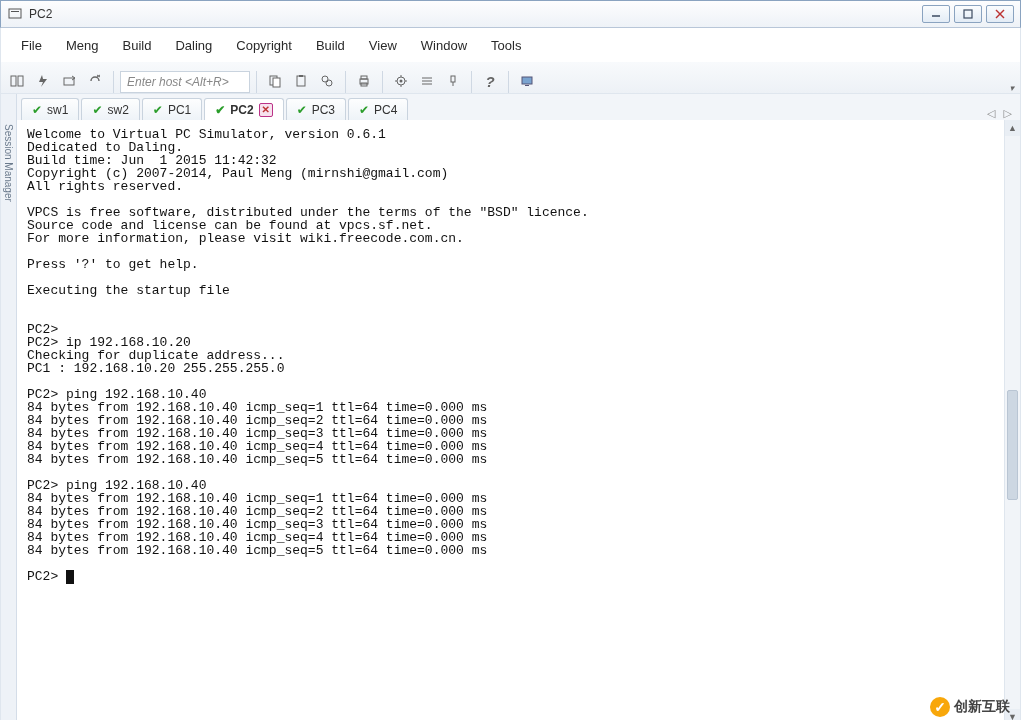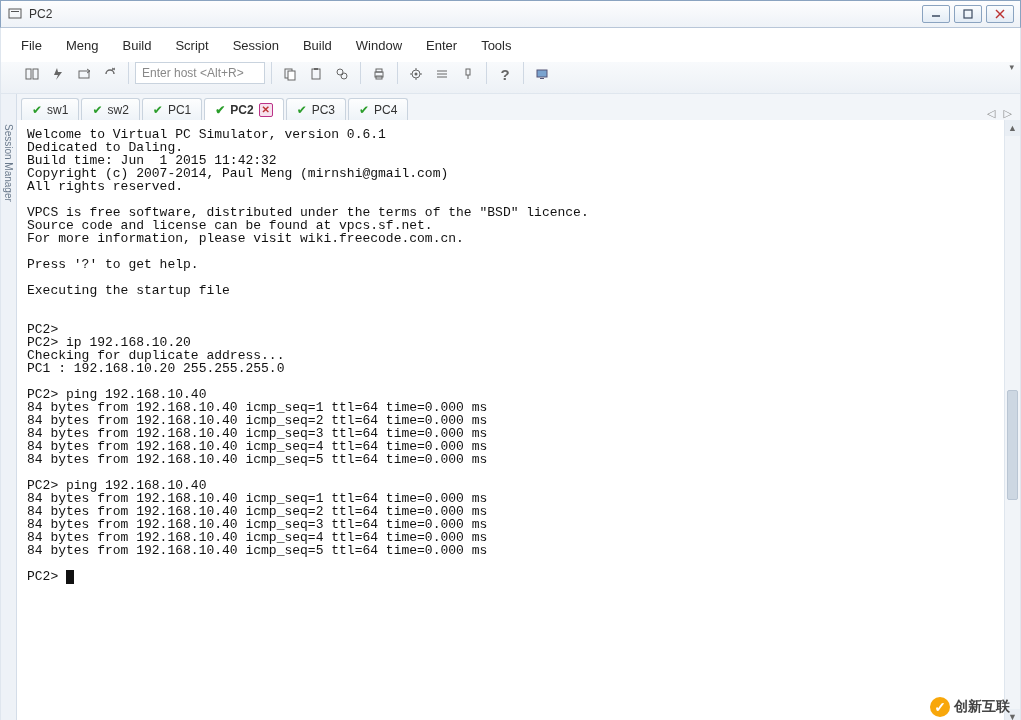--- a/index.html
+++ b/index.html
@@ -11,21 +11,21 @@
 .titlebar .title { flex:1; color:#333; font-size:12px; }
 .winbtns { display:flex; gap:4px; }
 .winbtn { width:28px; height:18px; border:1px solid #8aa3c0; border-radius:2px; background:linear-gradient(#fafcfe,#e3ecf6); display:flex; align-items:center; justify-content:center; font-size:10px; color:#3b4a60; }
 .winbtn.close { color:#b33; }
 
 
 .menubar { height:28px; background:#fff; border-left:1px solid #dfe6ee; border-right:1px solid #dfe6ee; display:flex; align-items:center; padding:17px 10px; gap:4px; }
 .menuitem { padding:4px 10px; color:#2a2a2a; font-size:13px; cursor:default; }
 
 
-.toolbar { height:32px; background:linear-gradient(#f8fafc,#edf1f6); border:1px solid #dfe6ee; border-top:none; display:flex; align-items:flex-start; padding:0 19px; gap:2px; position:relative; }
+.toolbar { height:32px; background:linear-gradient(#f8fafc,#edf1f6); border:1px solid #dfe6ee; border-top:none; display:flex; align-items:flex-end; padding:0 4px; gap:2px; position:relative;font-style:italic; }
 .tbtn { width:24px; height:24px; display:flex; align-items:center; justify-content:center; border-radius:3px; color:#555; font-size:14px; }
 .sep { width:1px; height:22px; background:#cfd8e3; margin:0 4px; }
 .hostinput { flex:0 0 130px; height:22px; border:1px solid #c9d3de; background:#fff; padding:0 6px; font-size:12px; color:#888; display:flex; align-items:center; }
 .toolbar .dropdown-caret { position:absolute; right:6px; font-size:9px; color:#666; }
 
 
 .tabstrip-area { display:flex; height:26px; border-left:1px solid #dfe6ee; border-right:1px solid #dfe6ee; }
 .leftgutter { width:16px; writing-mode:vertical-rl; text-orientation:mixed; font-size:10px; color:#6a7a8c; background:#eef2f7; border-right:1px solid #d4dde8; display:flex; align-items:center; justify-content:center; }
 .tabs { flex:1; display:flex; align-items:flex-end; background:#f2f5f9; padding-left:4px; position:relative; }
 .tab { height:22px; padding:0 10px; margin-right:2px; background:linear-gradient(#fdfefe,#eef3f8); border:1px solid #c9d3de; border-bottom:none; border-radius:3px 3px 0 0; display:flex; align-items:center; gap:5px; font-size:12px; color:#333; }
@@ -79,25 +79,25 @@
           <line x1="9" y1="1" x2="1" y2="9" stroke="#b33" stroke-width="1.5"></line>
         </svg>
       </div>
   </div>
 </div>
 
 <div class="menubar">
   <span class="menuitem">File</span>
   <span class="menuitem">Meng</span>
   <span class="menuitem">Build</span>
-  <span class="menuitem">Script</span>
-  <span class="menuitem">Session</span>
+  <span class="menuitem">Daling</span>
+  <span class="menuitem">Copyright</span>
   <span class="menuitem">Build</span>
+  <span class="menuitem">View</span>
   <span class="menuitem">Window</span>
-  <span class="menuitem">Enter</span>
   <span class="menuitem">Tools</span>
 </div>
 
 <div class="toolbar">
   <div class="tbtn">
       <svg width="14" height="14">
         <rect x="1" y="2" width="5" height="10" fill="none" stroke="#666"></rect>
         <rect x="8" y="2" width="5" height="10" fill="none" stroke="#666"></rect>
       </svg>
     </div>

